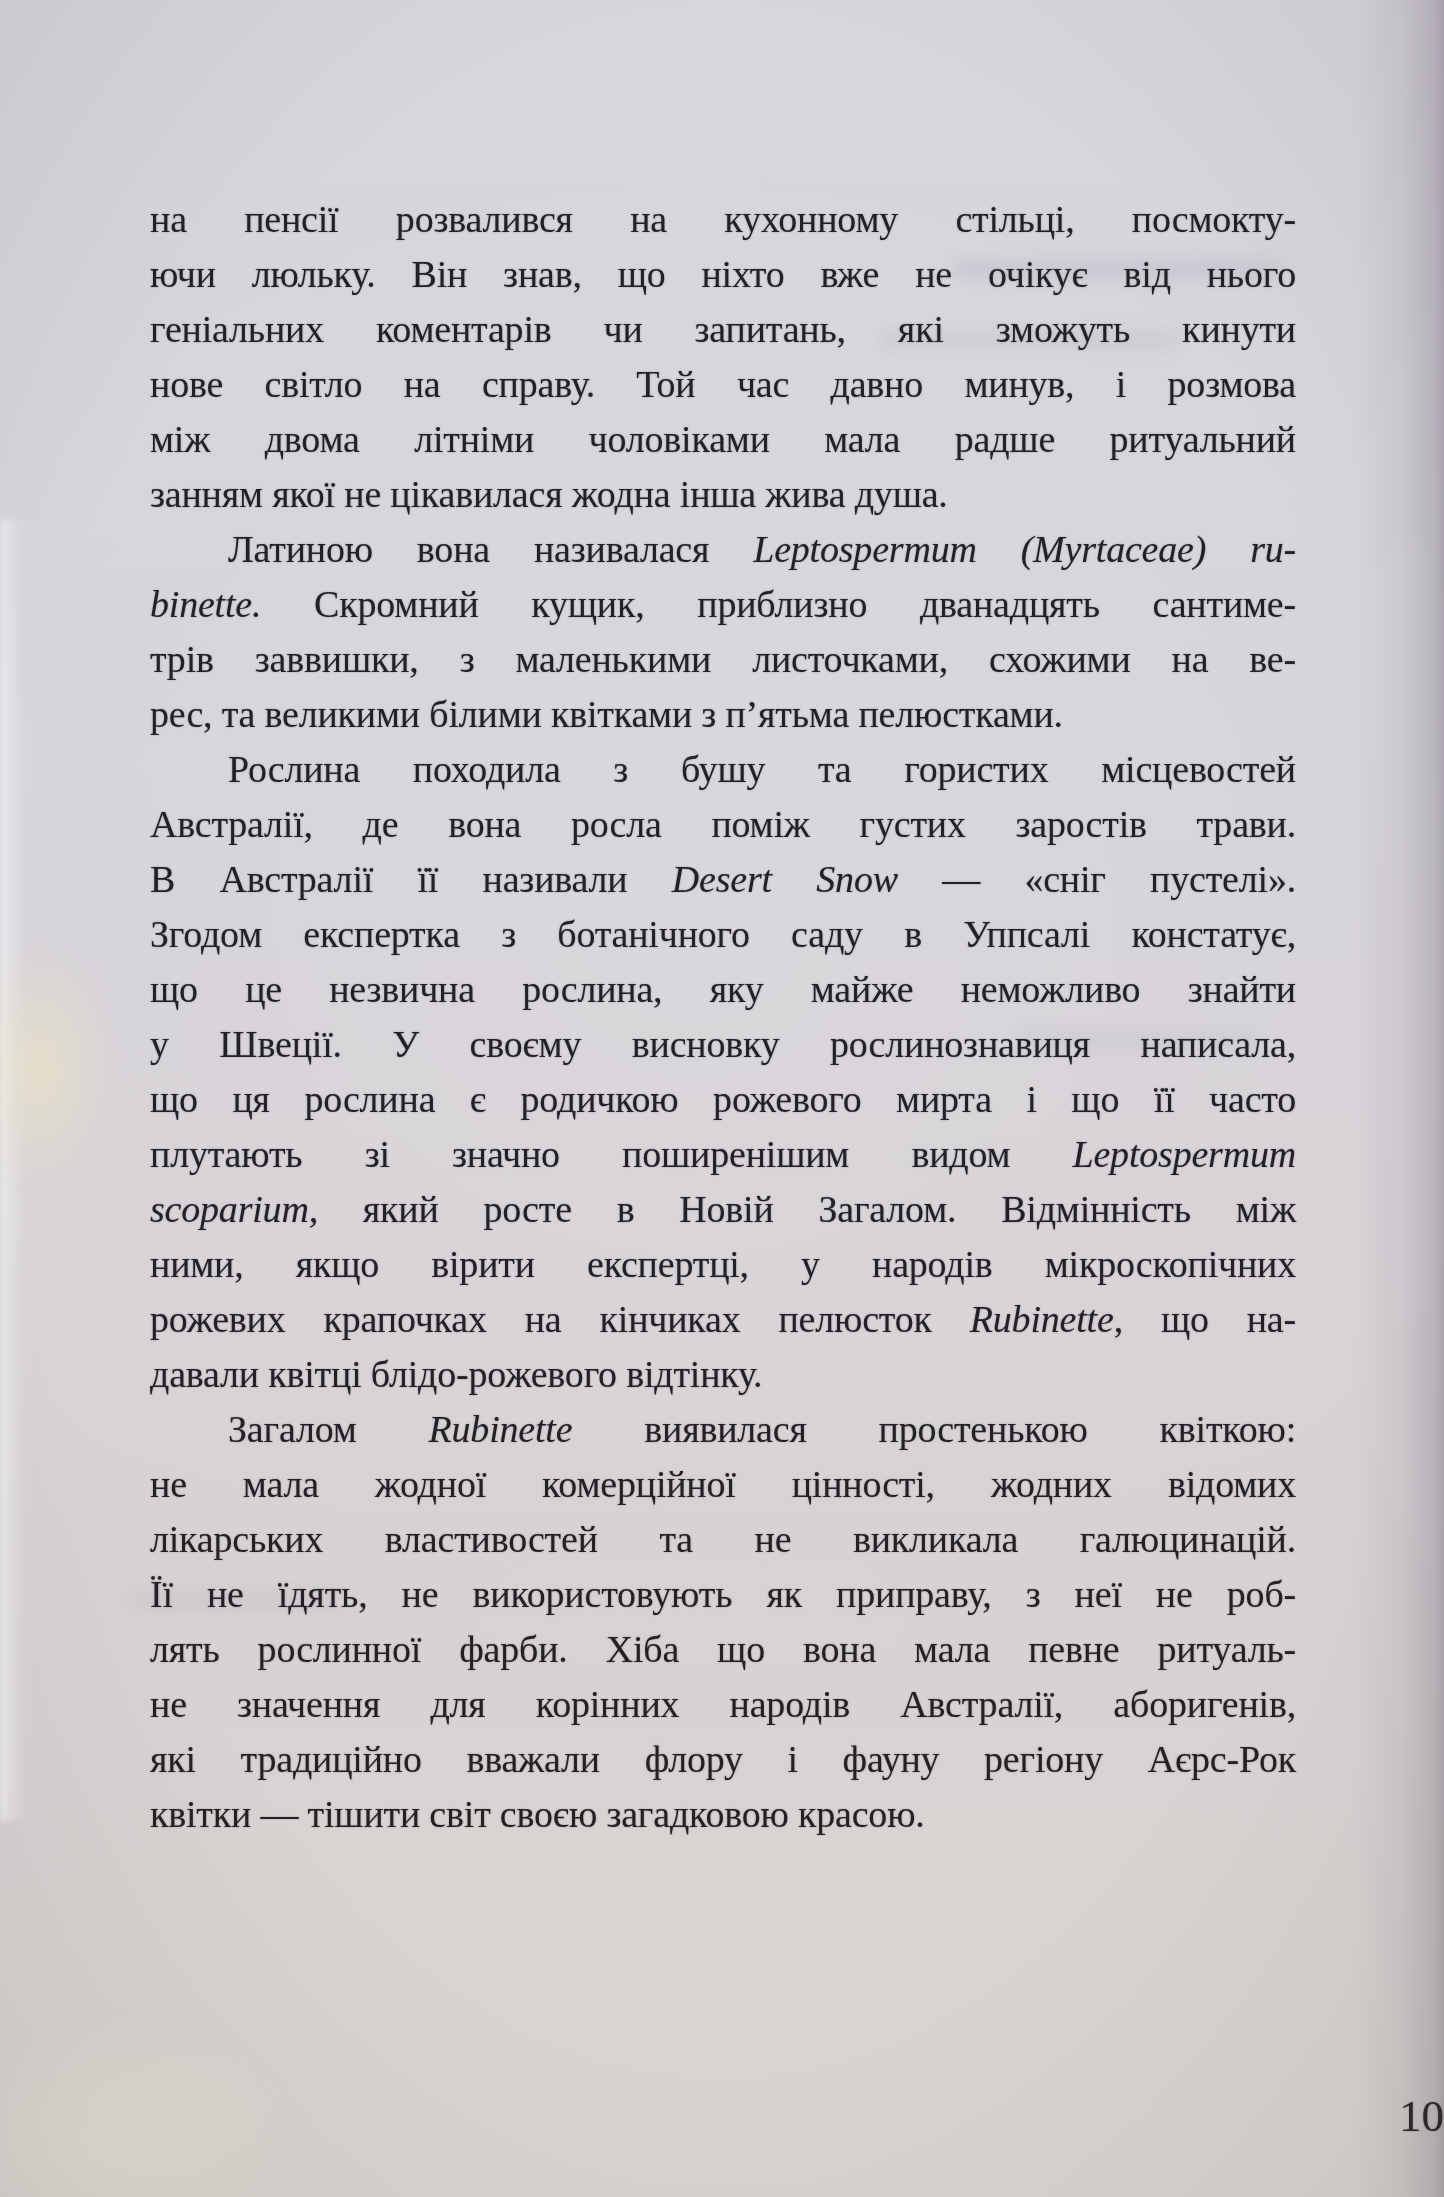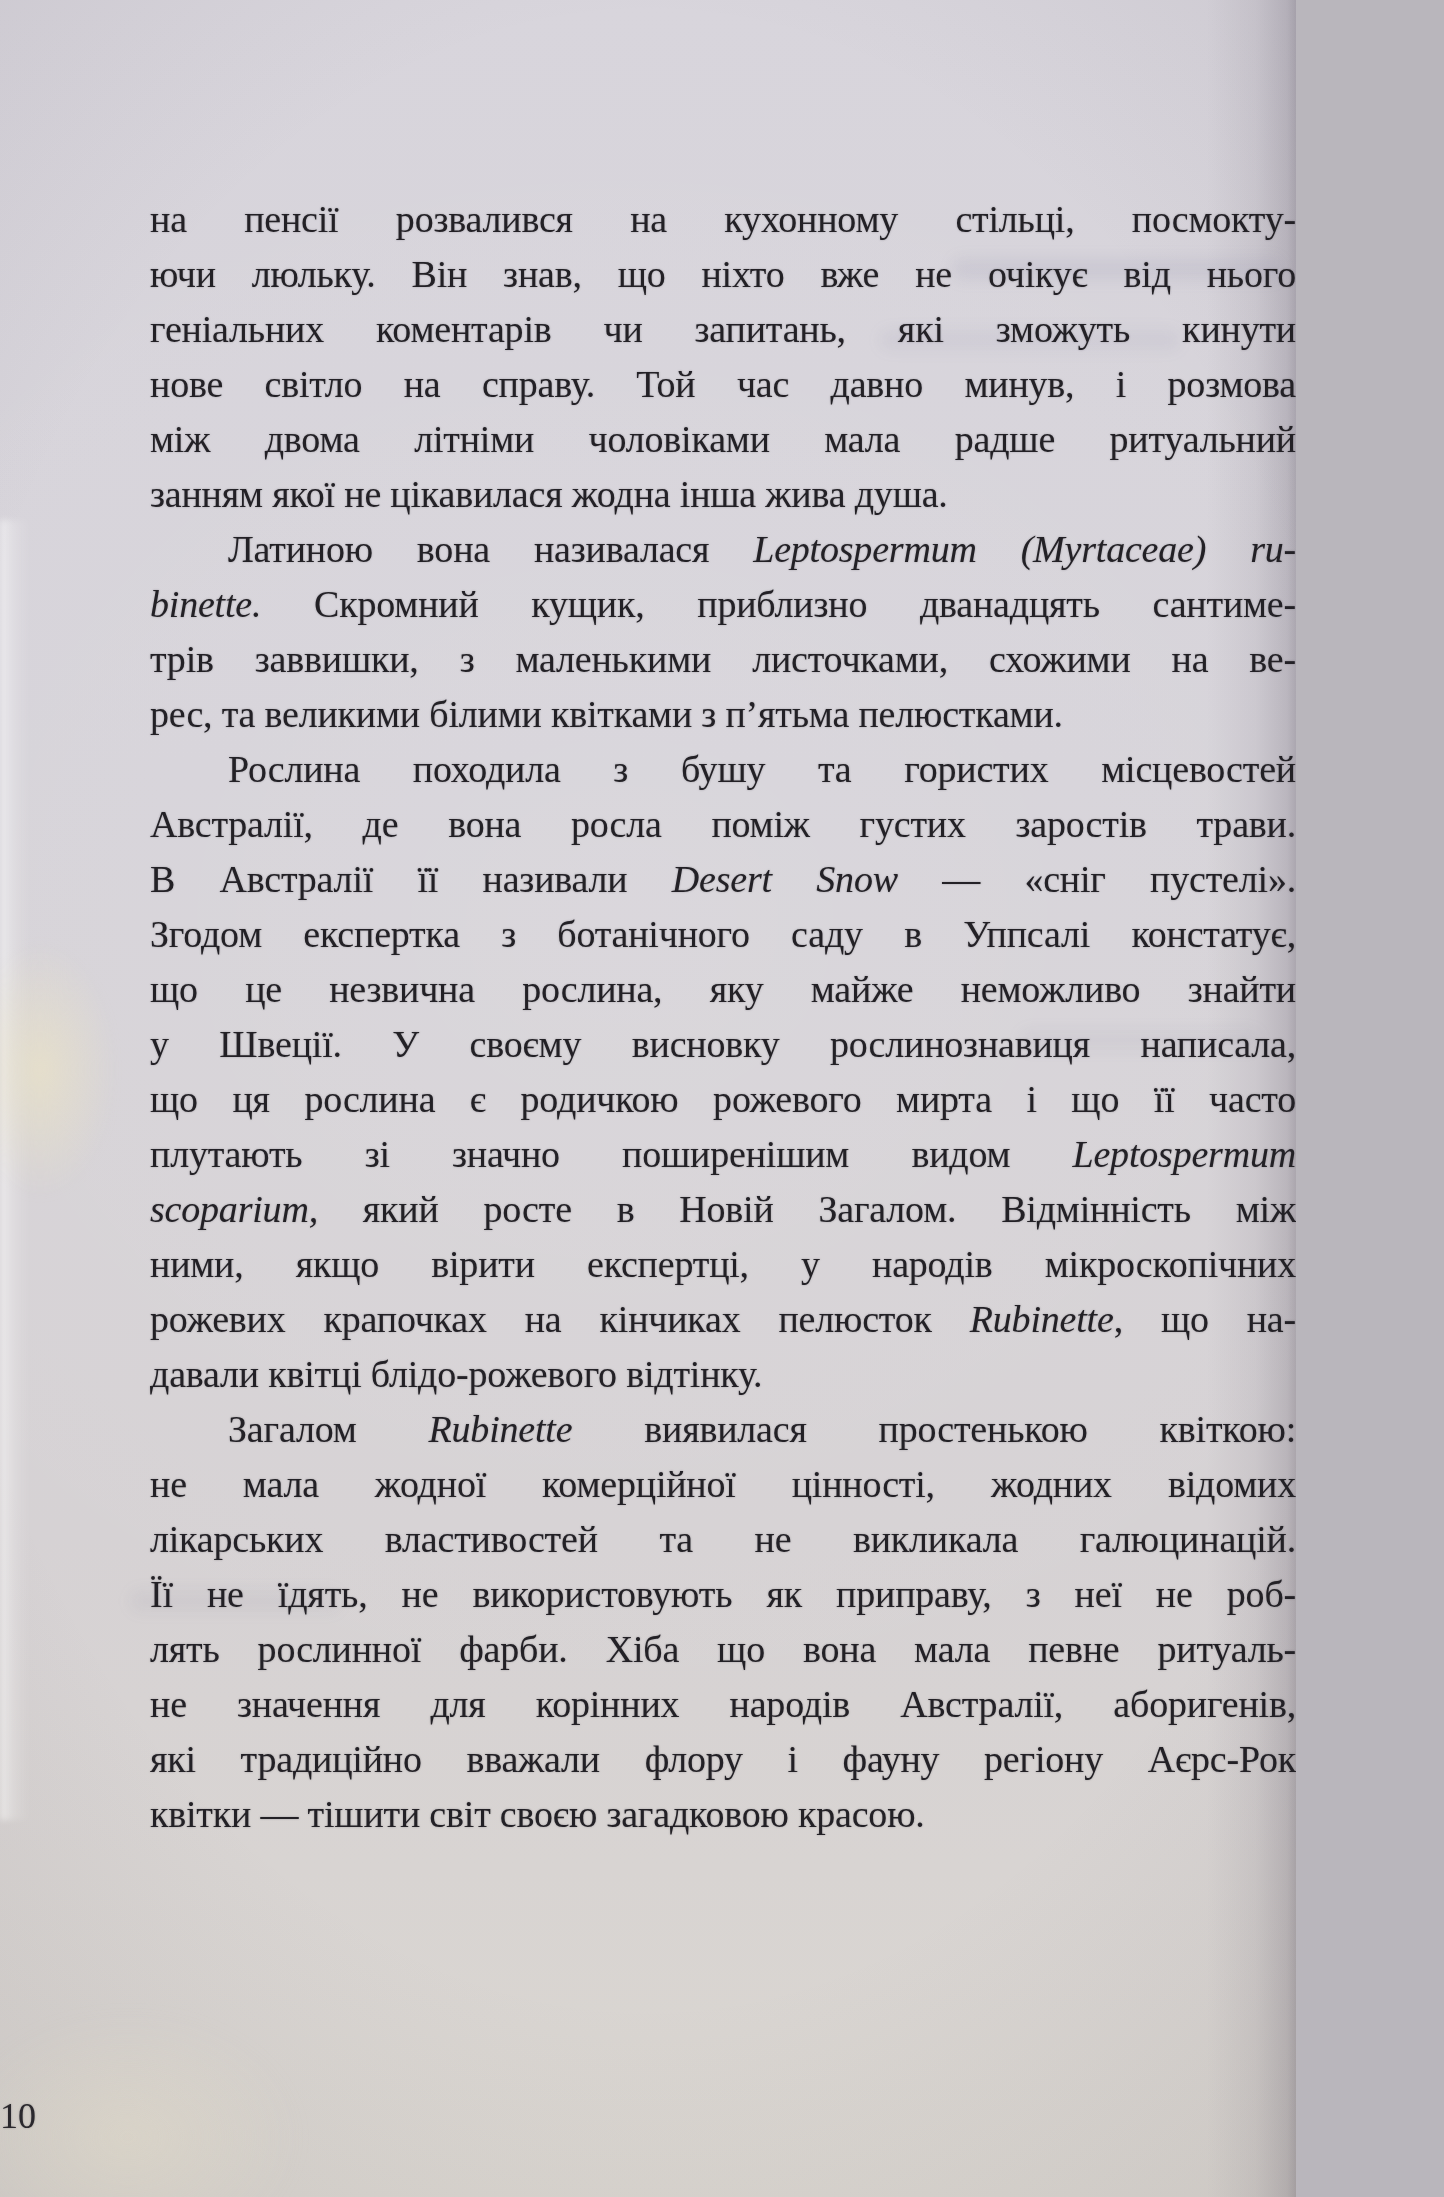--- a/index.html
+++ b/index.html
@@ -1,18 +1,18 @@
 <!DOCTYPE html>
 <html><head>
 <meta charset="utf-8">
 <style>
   html,body{margin:0;padding:0;background:#b9b6bc;}
   .photo{
     position:relative;
-    width:1296px;height:2197px;
+    width:1444px;height:2197px;
     overflow:hidden;
     background:
       radial-gradient(ellipse 1600px 1400px at 48% 42%, rgba(255,255,255,0.10), rgba(255,255,255,0) 60%),
       linear-gradient(180deg,#d8d5dc 0%, #d6d3d9 35%, #d6d2d4 70%, #dad6d0 100%);
     font-family:"Liberation Serif","DejaVu Serif",serif;
   }
   .vignette{
     position:absolute;inset:0;pointer-events:none;
     background:radial-gradient(ellipse 1300px 1800px at 50% 46%, rgba(0,0,0,0) 55%, rgba(70,62,76,0.12) 92%, rgba(60,52,66,0.20) 100%);
   }
@@ -58,22 +58,22 @@
     -moz-text-align-last:justify;
     text-justify:inter-word;
     white-space:normal;
   }
   .line.last{text-align-last:start;-moz-text-align-last:start;}
   .line.indent{text-indent:78px;}
   .line em{}
 
   .page-number{
     position:absolute;top:2094px;left:0;width:1444px;
-    text-align:left;
-    font-size:36px;line-height:44px;
+    text-align:right;
+    font-size:45px;line-height:44px;
     color:#2b292e;
     text-shadow:0 0 2px rgba(44,41,48,0.35);
   }
 </style>
 </head>
 <body>
 
 <div class="photo">
   <div class="vignette"></div>
   <div class="edge-right"></div>

